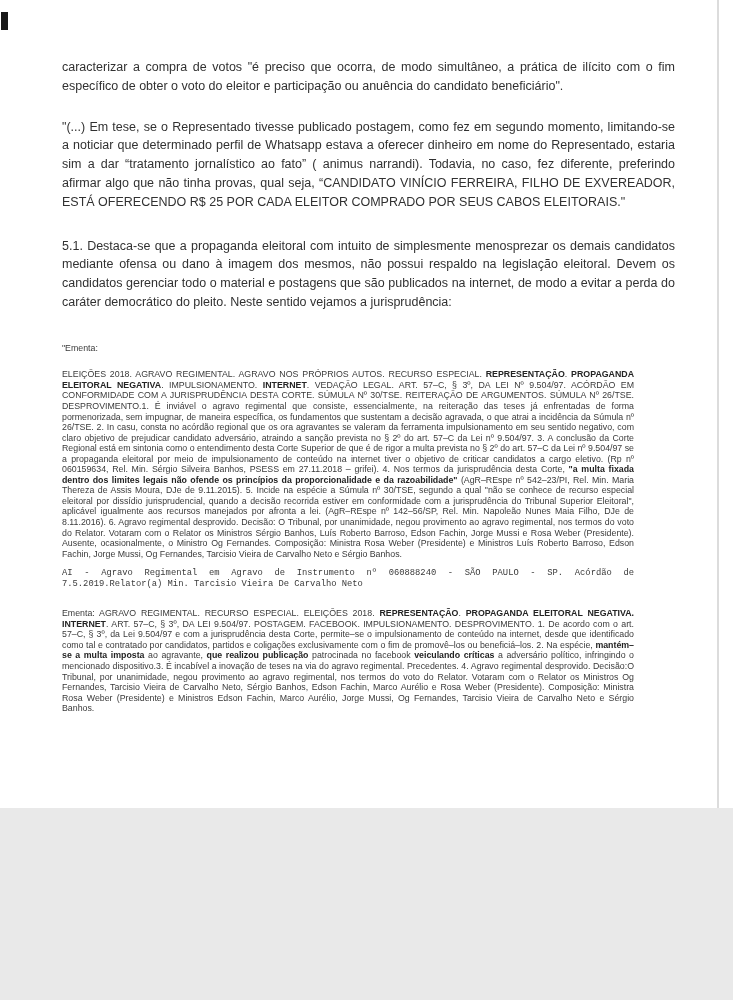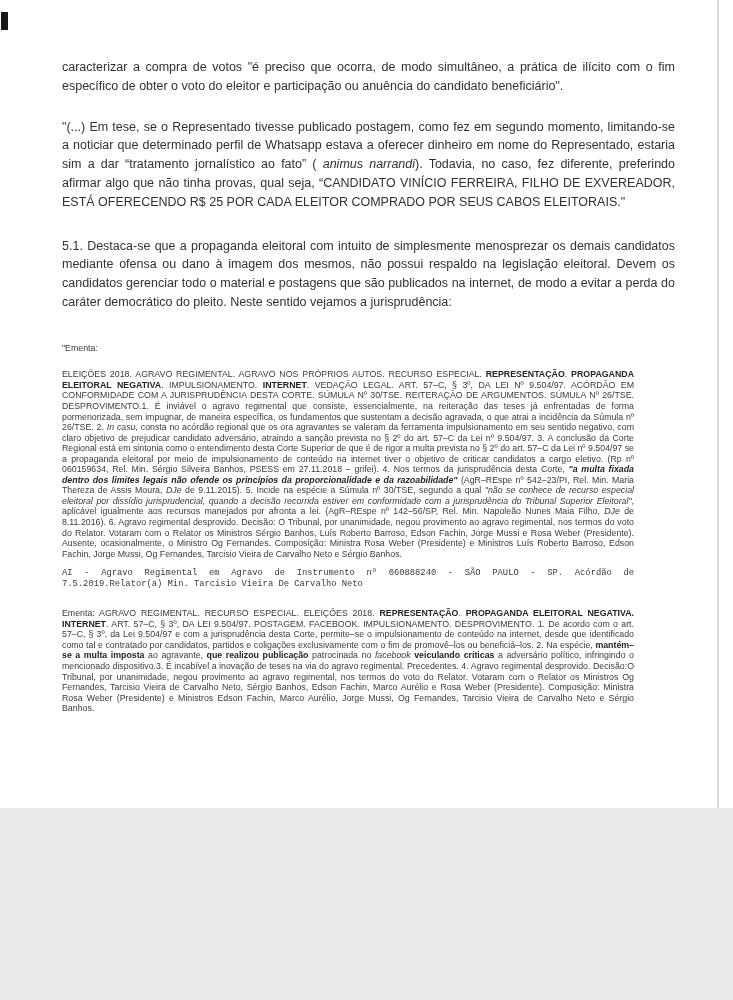--- a/index.html
+++ b/index.html
@@ -31,21 +31,21 @@
     text-align:justify;
     color:#313131;
   }
   .citation-para {
     margin-left:74px; width:572px;
     font-size:8.8px; line-height:10.55px;
     text-align:justify;
     color:#3a3a3a;
   }
   .b { font-weight:bold; color:#242424; }
-  .i { font-style:italic; }
+  .i { }
   .sp-22 { margin-bottom:22px !important; }
   .sp-25 { margin-bottom:25px !important; }
   .sp-31 { margin-bottom:31px !important; }
   .sp-16 { margin-bottom:16px !important; }
   .sp-9  { margin-bottom:9px  !important; }
   .sp-19 { margin-bottom:19px !important;font-family:Liberation Mono, monospace; }
   .sp-15 { margin-bottom:15px !important; }
   .sp-21 { margin-bottom:21px !important; }
   .qr {
     position:absolute; left:8px; top:926px;

